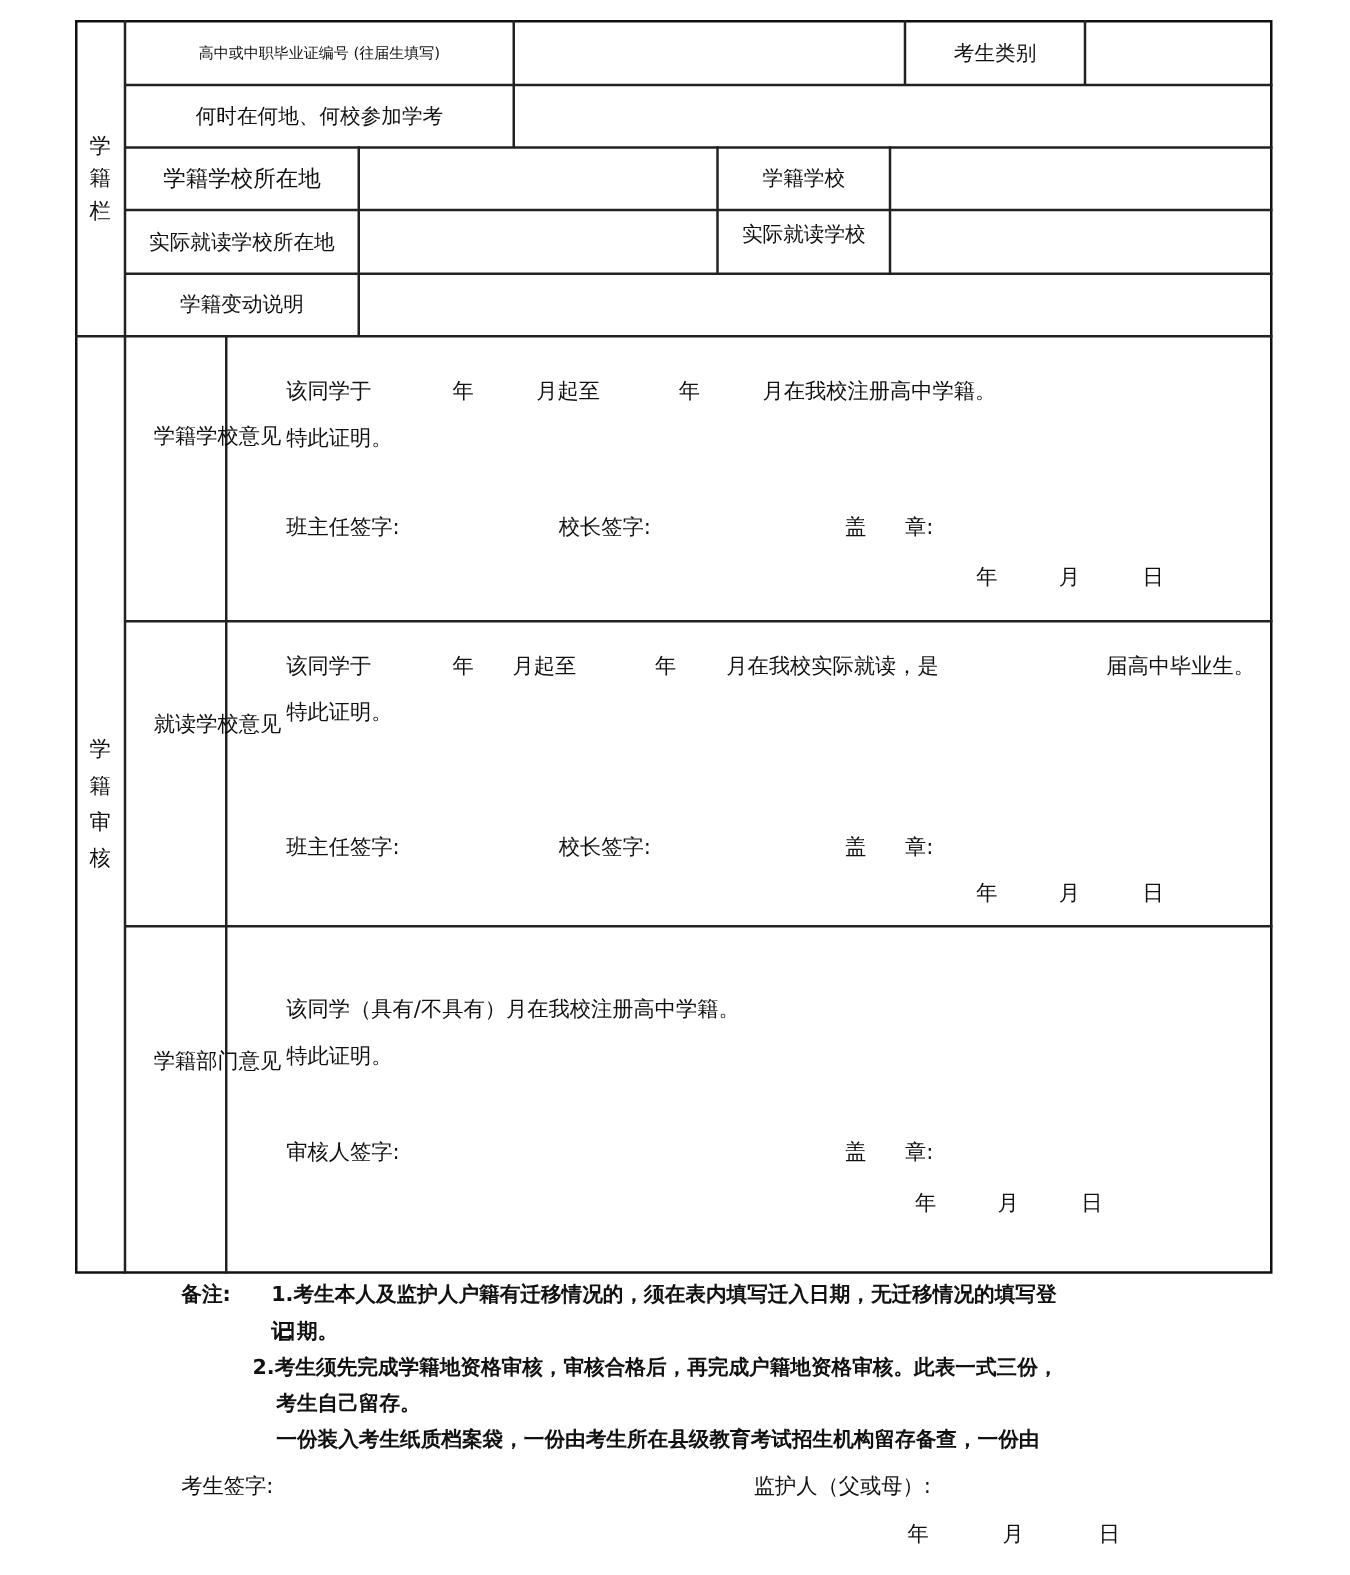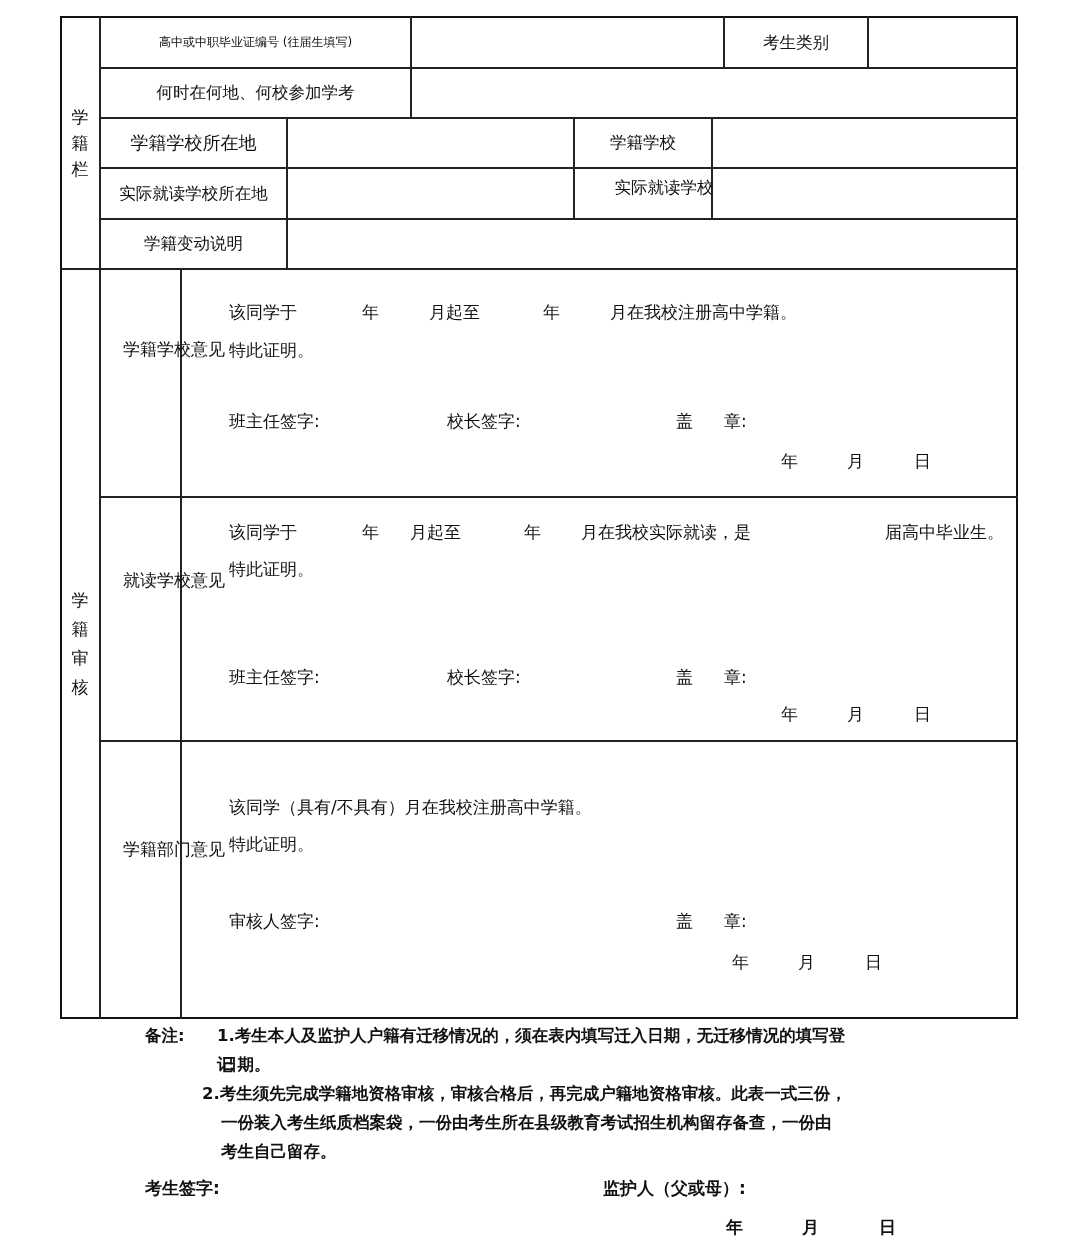--- a/index.html
+++ b/index.html
@@ -8,21 +8,21 @@
   .abs { position:absolute; white-space:nowrap; }
   .line { position:absolute; background:#222; }
   .h { height:1.5px; }
   .v { width:1.5px; }
   .outer { position:absolute; left:60px; top:16px; width:958px; height:1003px; border:2px solid #111; box-sizing:border-box; }
   .cell-text { position:absolute; display:flex; align-items:center; justify-content:center; white-space:nowrap; }
   .vert { position:absolute; display:flex; flex-direction:column; align-items:center; justify-content:center; line-height:26px; }
   .stack { position:absolute; display:flex; line-height:38px; }
   .field { position:absolute; background:transparent; }
   .notes { position:absolute; font-weight:bold; font-size:16.5px; line-height:29px; }
-  .bold { font-weight:bold; }
+  .bold { font-weight:normal; }
 </style>
 </head>
 <body>
 
 <div class="outer"></div>
 
 <div class="line h" style="left:100px; top:67px; width:918px;"></div>
 <div class="line h" style="left:100px; top:117px; width:918px;"></div>
 <div class="line h" style="left:100px; top:167px; width:918px;"></div>
 <div class="line h" style="left:100px; top:218px; width:918px;"></div>
@@ -53,21 +53,21 @@
 <div class="cell-text" style="left:101px; top:69px; width:309px; height:48px; font-size:16.5px;">何时在何地、何校参加学考</div>
 <div class="field" style="left:412px; top:69px; width:605px; height:48px;"></div>
 
 <div class="cell-text" style="left:101px; top:119px; width:185px; height:48px; font-size:18px;">学籍学校所在地</div>
 <div class="field" style="left:288px; top:119px; width:285px; height:48px;"></div>
 <div class="cell-text" style="left:575px; top:119px; width:136px; height:48px; font-size:16.5px;">学籍学校</div>
 <div class="field" style="left:713px; top:119px; width:304px; height:48px;"></div>
 
 <div class="cell-text" style="left:101px; top:169px; width:185px; height:49px; font-size:16.5px;">实际就读学校所在地</div>
 <div class="field" style="left:288px; top:169px; width:285px; height:49px;"></div>
-<div class="cell-text" style="left:575px; top:169px; width:136px; height:37px; font-size:16.5px;padding-left:21px;">实际就读学校</div>
+<div class="cell-text" style="left:575px; top:169px; width:136px; height:37px; font-size:16.5px;">实际就读学校</div>
 <div class="field" style="left:713px; top:169px; width:304px; height:49px;"></div>
 
 <div class="cell-text" style="left:101px; top:220px; width:185px; height:48px; font-size:16.5px;">学籍变动说明</div>
 <div class="field" style="left:288px; top:220px; width:729px; height:48px;"></div>
 
 <div class="vert" style="left:61px; top:270px; width:38px; height:748px; font-size:17px; line-height:29px;">
   <span>学</span>
   <span>籍</span>
   <span>审</span>
   <span>核</span>
@@ -126,21 +126,21 @@
 <span class="abs" style="left:798px; top:951px;">月</span>
 <span class="abs" style="left:865px; top:951px;">日</span>
 
 <div class="notes" style="left:145px; top:1021px;">
   <div style="position:relative; height:29px;">
     <span>备注:</span>
     <span style="position:absolute; left:72px;">1.考生本人及监护人户籍有迁移情况的，须在表内填写迁入日期，无迁移情况的填写登记</span>
   </div>
   <div style="padding-left:76px; height:29px;">日期。</div>
   <div style="padding-left:57px; height:29px;">2.考生须先完成学籍地资格审核，审核合格后，再完成户籍地资格审核。此表一式三份，</div>
+  <div style="padding-left:76px; height:29px;">考生自己留存。</div>
   <div style="padding-left:76px; height:29px;">一份装入考生纸质档案袋，一份由考生所在县级教育考试招生机构留存备查，一份由</div>
-  <div style="padding-left:76px; height:29px;">考生自己留存。</div>
 </div>
 
 <span class="abs bold" style="left:145px; top:1177px;">考生签字:</span>
 <span class="abs bold" style="left:603px; top:1177px;">监护人（父或母）:</span>
 <span class="abs bold" style="left:726px; top:1216px;">年</span>
 <span class="abs bold" style="left:802px; top:1216px;">月</span>
 <span class="abs bold" style="left:879px; top:1216px;">日</span>
 
 </body></html>

